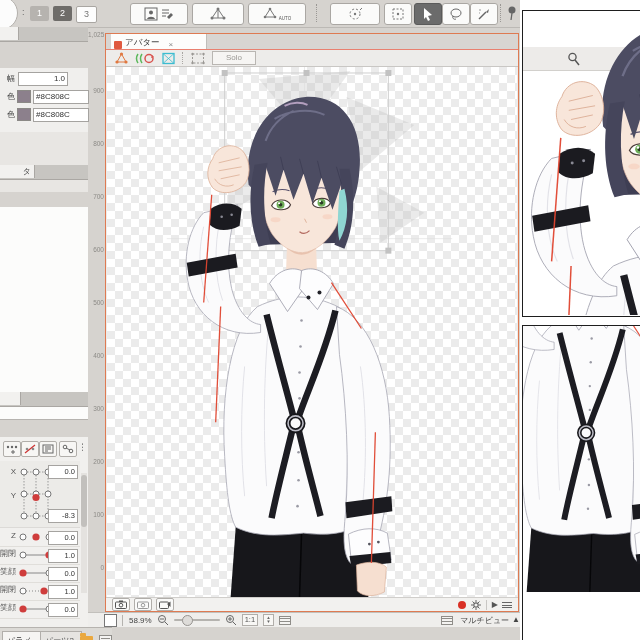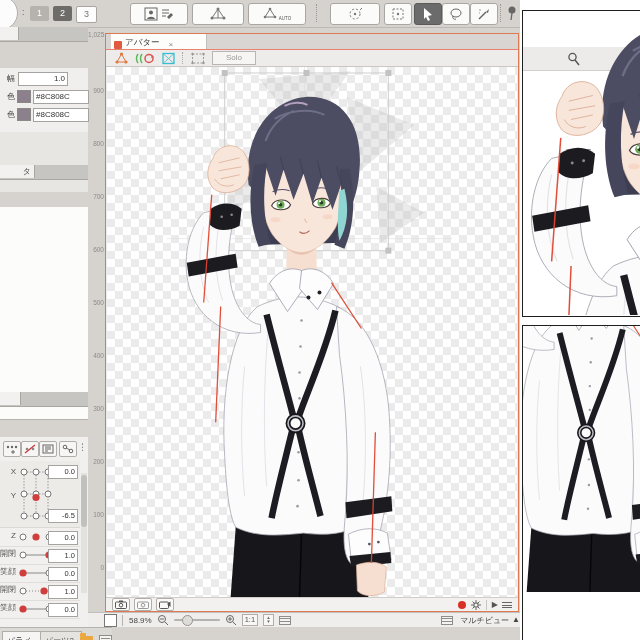--- a/index.html
+++ b/index.html
@@ -334,21 +334,21 @@
           <circle cx="8" cy="30" r="3"></circle>
               <circle cx="20" cy="30" r="3"></circle>
               <circle cx="32" cy="30" r="3"></circle>
           <circle cx="8" cy="52" r="3"></circle>
               <circle cx="20" cy="52" r="3"></circle>
               <circle cx="32" cy="52" r="3"></circle>
         </g>
         <circle cx="20" cy="33.5" r="3.6" fill="#cf3d3c"></circle>
       </svg>
       <div class="vbox" style="top:4px;">0.0</div>
-      <div class="vbox" style="top:48px;">-6.5</div>
+      <div class="vbox" style="top:48px;">-8.3</div>
     </div>
 
     <div class="p-row" style="top:92px;">
       <span class="p-label">Z</span>
       <svg class="abs" style="left:16px;top:1px;" width="40" height="14" viewBox="0 0 40 14">
         <circle cx="7" cy="7" r="3" fill="#fdfdfd" stroke="#777"></circle>
         <circle cx="33" cy="7" r="3" fill="#fdfdfd" stroke="#777"></circle>
         <circle cx="20" cy="7" r="3.6" fill="#cf3d3c"></circle>
       </svg>
       <div class="vbox" style="top:2px;">0.0</div>

